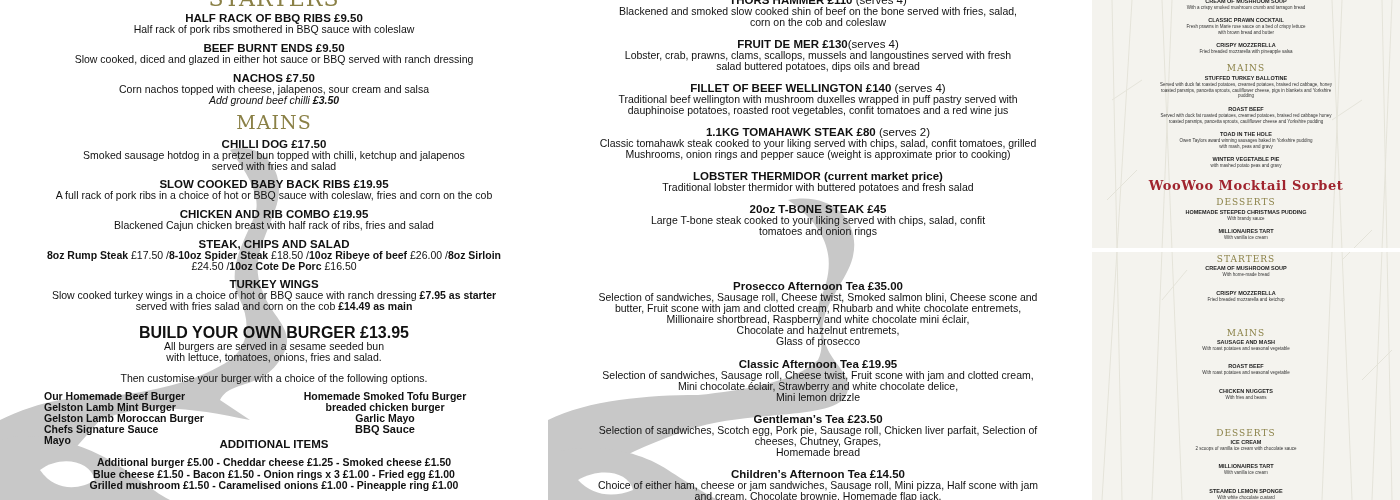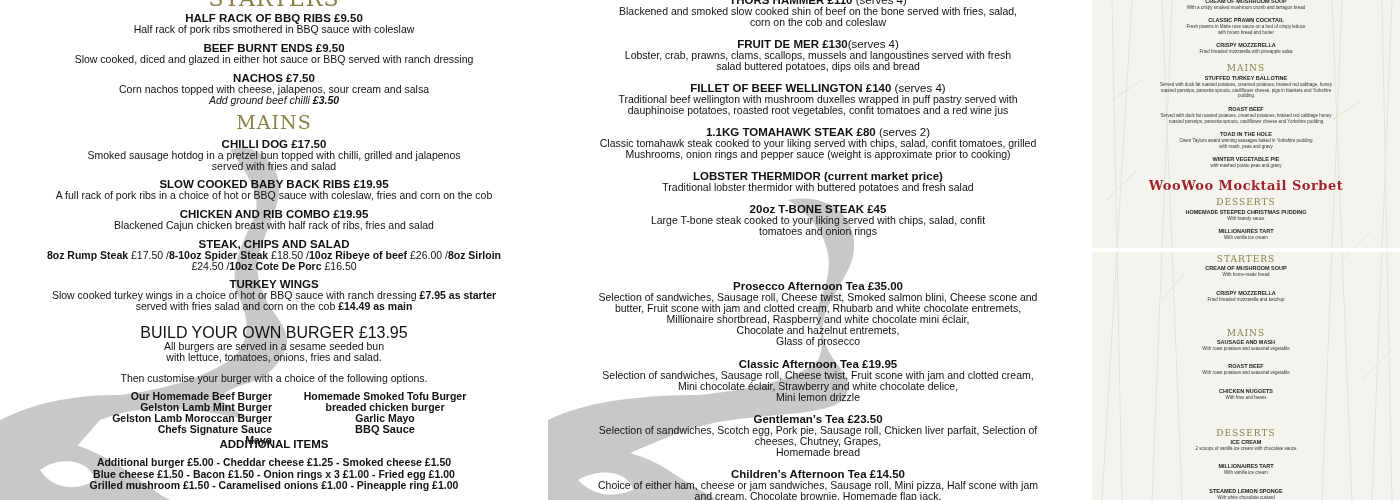--- a/index.html
+++ b/index.html
@@ -62,21 +62,21 @@
   <div class="abs item" style="top:72px;">
     <div class="item-title">NACHOS £7.50</div>
     <div class="item-desc">Corn nachos topped with cheese, jalapenos, sour cream and salsa</div>
     <div class="item-desc"><i>Add ground beef chilli </i><i><b>£3.50</b></i></div>
   </div>
 
   <div class="abs section-heading" style="top:112px;font-size:19px;line-height:20px;">MAINS</div>
 
   <div class="abs item" style="top:138px;">
     <div class="item-title">CHILLI DOG £17.50</div>
-    <div class="item-desc">Smoked sausage hotdog in a pretzel bun topped with chilli, grilled and jalapenos</div>
+    <div class="item-desc">Smoked sausage hotdog in a pretzel bun topped with chilli, ketchup and jalapenos</div>
     <div class="item-desc">served with fries and salad</div>
   </div>
   <div class="abs item" style="top:178px;">
     <div class="item-title">SLOW COOKED BABY BACK RIBS £19.95</div>
     <div class="item-desc">A full rack of pork ribs in a choice of hot or BBQ sauce with coleslaw, fries and corn on the cob</div>
   </div>
   <div class="abs item" style="top:208px;">
     <div class="item-title">CHICKEN AND RIB COMBO £19.95</div>
     <div class="item-desc">Blackened Cajun chicken breast with half rack of ribs, fries and salad</div>
   </div>
@@ -91,27 +91,27 @@
     </div>
   </div>
 
   <div class="abs item" style="top:278px;">
     <div class="item-title">TURKEY WINGS</div>
     <div class="item-desc"><span>Slow cooked turkey wings in a choice of hot or BBQ sauce with ranch dressing </span><b>£7.95 as starter</b></div>
     <div class="item-desc"><span>served with fries salad and corn on the cob </span><b>£14.49 as main</b></div>
   </div>
 
   <div class="abs item" style="top:324px;">
-    <div style="font-weight:normal;font-size:16px;line-height:17px;">BUILD YOUR OWN BURGER £13.95</div>
+    <div style="font-weight:bold;font-size:16px;line-height:17px;">BUILD YOUR OWN BURGER £13.95</div>
     <div class="item-desc">All burgers are served in a sesame seeded bun</div>
     <div class="item-desc">with lettuce, tomatoes, onions, fries and salad.</div>
     <div class="item-desc" style="margin-top:10px;">Then customise your burger with a choice of the following options.</div>
   </div>
 
-  <div style="position:absolute;top:391px;left:72px;width:200px;text-align:right;">
+  <div style="position:absolute;top:391px;left:44px;width:200px;text-align:left;">
     <div class="item-title" style="font-size:10.5px;line-height:11px;">Our Homemade Beef Burger</div>
     <div class="item-title" style="font-size:10.5px;line-height:11px;">Gelston Lamb Mint Burger</div>
     <div class="item-title" style="font-size:10.5px;line-height:11px;">Gelston Lamb Moroccan Burger</div>
     <div class="item-title" style="font-size:10.5px;line-height:11px;">Chefs Signature Sauce</div>
     <div class="item-title" style="font-size:10.5px;line-height:11px;">Mayo</div>
   </div>
   <div style="position:absolute;top:391px;left:290px;width:190px;text-align:center;">
     <div class="item-title" style="font-size:10.5px;line-height:11px;">Homemade Smoked Tofu Burger</div>
     <div class="item-title" style="font-size:10.5px;line-height:11px;">breaded chicken burger</div>
     <div class="item-title" style="font-size:10.5px;line-height:11px;">Garlic Mayo</div>

